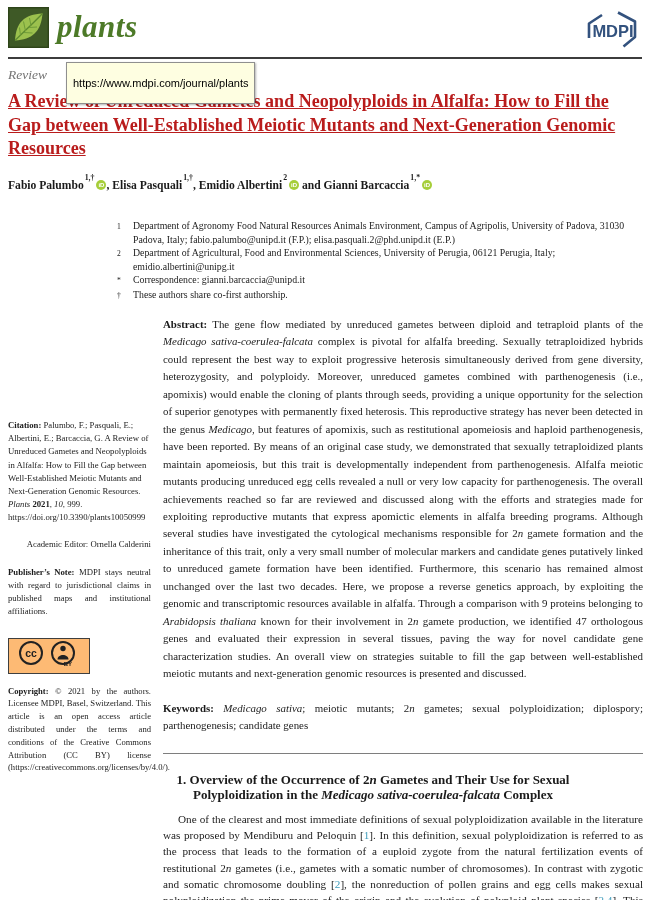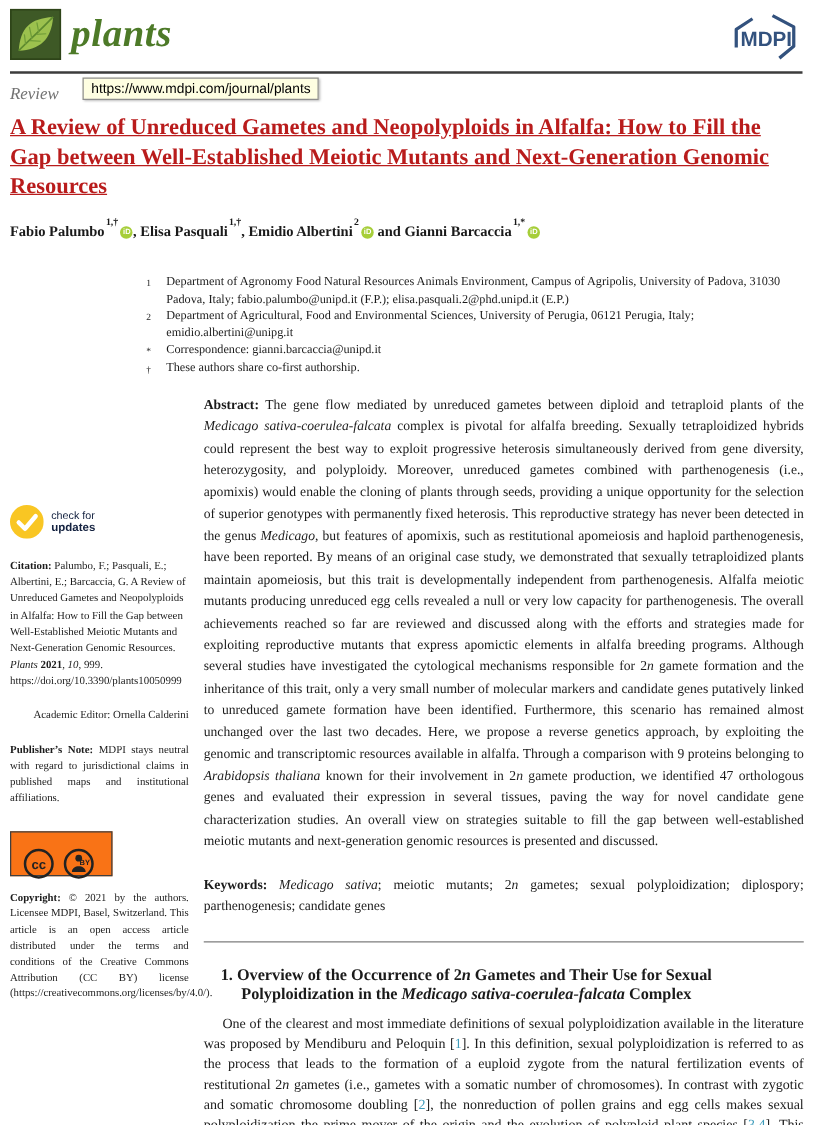--- a/index.html
+++ b/index.html
@@ -11,21 +11,21 @@
   
   .logo-box{position:absolute;left:8px;top:7px;width:41px;height:41px;}
   .journal-name{position:absolute;left:57px;top:9px;font-size:31px;font-style:italic;font-weight:600;color:#4d7a28;letter-spacing:.5px;}
   .mdpi-logo{position:absolute;right:8px;top:9px;}
   .header-rule{position:absolute;left:8px;right:8px;top:57px;height:2px;background:#3c3c3c;}
   .review-label{position:absolute;left:8px;top:67px;font-size:13.5px;font-style:italic;color:#737373;}
   .url-tooltip{
     position:absolute;left:66px;top:62px;z-index:9;
     background:#fefee1;border:1px solid #8f8f8f;box-shadow:1px 1px 2px rgba(0,0,0,.3);
     font-family:"Liberation Sans",sans-serif;font-size:11px;color:#000;
-    padding:2px 6px;white-space:nowrap;
+    padding:14px 6px;white-space:nowrap;
   }
   
   .paper-title{position:absolute;left:8px;top:90px;width:636px;font-size:18px;font-weight:bold;line-height:23.6px;color:#b91c1c;text-decoration:underline;}
   .author-line{position:absolute;left:8px;top:177px;font-size:11.6px;font-weight:bold;color:#1a1a1a;}
   .author-line sup{font-size:7.8px;position:relative;top:-4px;margin-left:1px;}
   .orcid{
     display:inline-block;width:10px;height:10px;border-radius:50%;background:#a6ce39;
     color:#fff;font-family:"Liberation Sans",sans-serif;font-size:6px;font-weight:bold;
     line-height:10px;text-align:center;margin-left:2px;vertical-align:2px;
   }
@@ -47,22 +47,22 @@
   
   .sidebar{position:absolute;left:8px;top:404px;width:143px;font-size:8.7px;line-height:13.2px;color:#1c1c1c;}
   .updates-badge{display:flex;align-items:center;gap:6px;cursor:pointer;}
   .badge-text{font-family:"Liberation Sans",sans-serif;font-size:8.6px;line-height:9.6px;color:#13213f;}
   .badge-text .b2{font-weight:bold;font-size:9.2px;}
   .citation-block{margin-top:15px;}
   .editor-block{margin-top:13px;text-align:right;}
   .dates-block{margin-top:13px;}
   .pubnote-block{margin-top:15px;text-align:justify;}
   .cc-badge{
-    margin-top:19px;width:82px;height:36px;background:#f97316;border:1.5px solid #3f3f3f;
-    position:relative;display:flex;align-items:flex-start;justify-content:center;padding-top:12px;box-sizing:border-box;
+    margin-top:19px;width:82px;height:36px;background:#fdba74;border:1.5px solid #3f3f3f;
+    position:relative;display:flex;align-items:flex-start;justify-content:center;padding-top:1px;box-sizing:border-box;
   }
   .cc-by-label{position:absolute;right:17px;bottom:1px;font-family:"Liberation Sans",sans-serif;font-size:6px;font-weight:bold;color:#222;}
   .copyright-block{margin-top:11px;text-align:justify;font-size:8.6px;line-height:12.8px;}
 </style>
 </head>
 <body>
 
 <div class="logo-box">
   <svg width="41" height="41" viewBox="0 0 41 41">
     <rect x="0" y="0" width="41" height="41" fill="#3e5926"></rect>
@@ -116,30 +116,20 @@
   </div>
   <div class="kw-para">
     <span class="bold-label">Keywords:</span><span><span> </span><span class="em">Medicago sativa</span><span>; meiotic mutants; 2</span><span class="em">n</span><span> gametes; sexual polyploidization; diplospory; parthenogenesis; candidate genes</span></span>
   </div>
   <hr class="main-rule">
   <div class="sec-heading"><span><span>1. Overview of the Occurrence of 2</span><span class="em">n</span><span> Gametes and Their Use for Sexual Polyploidization in the </span><span class="em">Medicago sativa-coerulea-falcata</span><span> Complex</span></span></div>
   <div class="body-para"><span><span>One of the clearest and most immediate definitions of sexual polyploidization available in the literature was proposed by Mendiburu and Peloquin [</span><span class="ref">1</span><span>]. In this definition, sexual polyploidization is referred to as the process that leads to the formation of a euploid zygote from the natural fertilization events of restitutional 2</span><span class="em">n</span><span> gametes (i.e., gametes with a somatic number of chromosomes). In contrast with zygotic and somatic chromosome doubling [</span><span class="ref">2</span><span>], the nonreduction of pollen grains and egg cells makes sexual polyploidization the prime mover of the origin and the evolution of polyploid plant species [</span><span class="ref">3,4</span><span>]. This important</span></span></div>
 </div>
 
 <div class="sidebar">
-  <div class="updates-badge">
-    <svg width="27" height="27" viewBox="0 0 27 27">
-      <circle cx="13.5" cy="13.5" r="13.5" fill="#f9c623"></circle>
-      <path d="M7,14 L12,19 L20.5,9" fill="none" stroke="#ffffff" stroke-width="3.6" stroke-linecap="round" stroke-linejoin="round"></path>
-    </svg>
-    <div class="badge-text">
-      <div>check for</div>
-      <div class="b2">updates</div>
-    </div>
-  </div>
 
   <div class="citation-block">
     <span class="bold-label">Citation:</span><span><span> Palumbo, F.; Pasquali, E.; Albertini, E.; Barcaccia, G. A Review of Unreduced Gametes and Neopolyploids in Alfalfa: How to Fill the Gap between Well-Established Meiotic Mutants and Next-Generation Genomic Resources. </span><span class="em">Plants </span><span class="b">2021</span><span>, </span><span class="em">10</span><span>, 999. https://doi.org/10.3390/plants10050999</span></span>
   </div>
 
   <div class="editor-block">Academic Editor: Ornella Calderini</div>
 
 
   <div class="pubnote-block">
     <span class="bold-label">Publisher’s Note:</span><span> MDPI stays neutral with regard to jurisdictional claims in published maps and institutional affiliations.</span>

